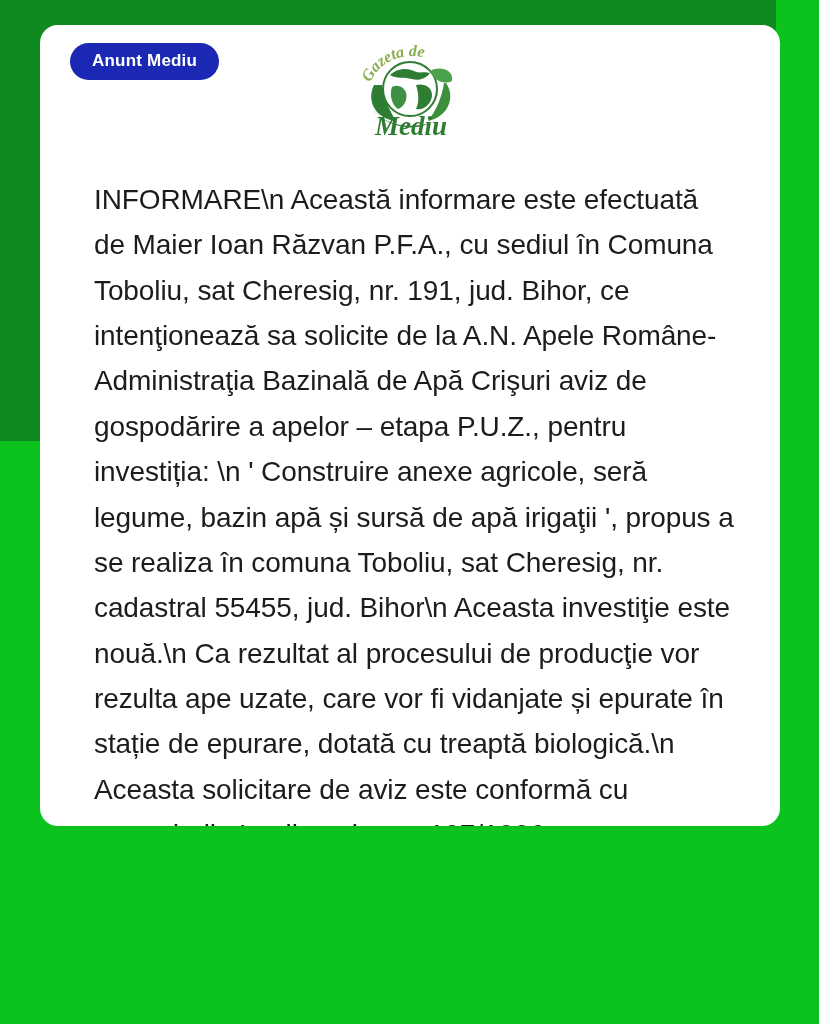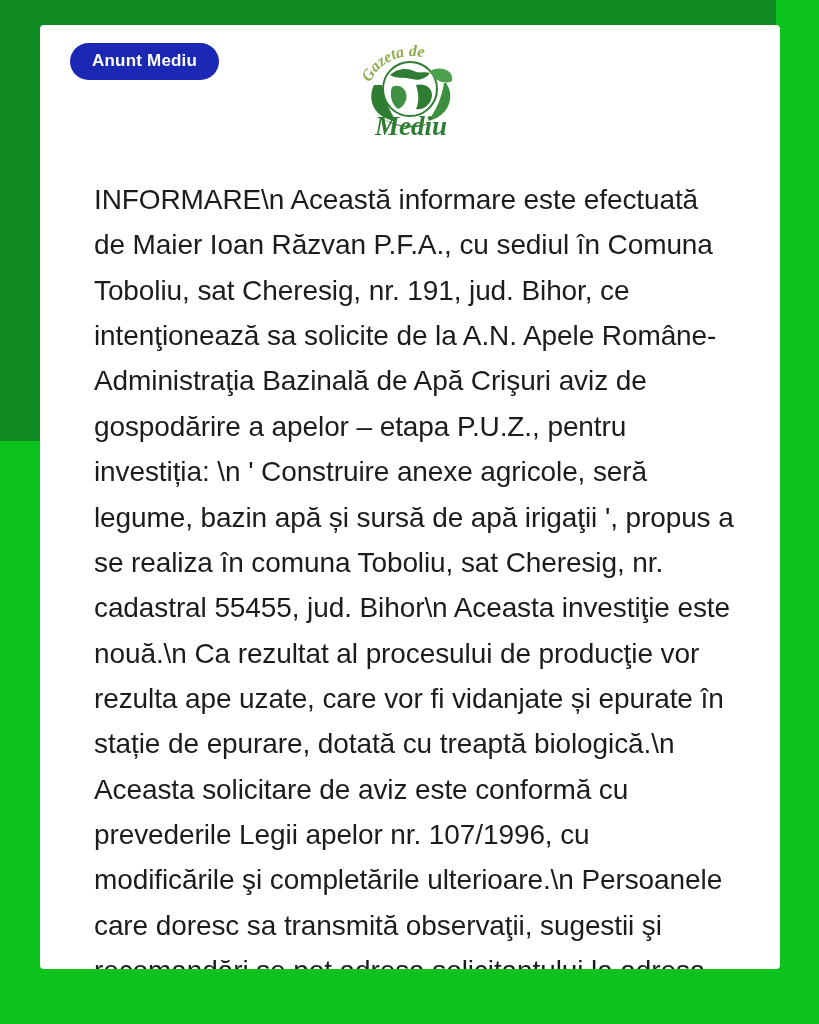--- a/index.html
+++ b/index.html
@@ -37,23 +37,23 @@
     height: 583px;
     background: #0CC21C;
   }
 
   
   .card {
     position: absolute;
     left: 40px;
     top: 25px;
     width: 740px;
-    height: 944px;
+    height: 801px;
     background: #FFFFFF;
-    border-radius: 4px;
+    border-radius: 18px;
     box-sizing: border-box;
     padding: 0;
     overflow: hidden;
   }
 
   .card-header {
     position: relative;
     height: 118px;
   }
 

